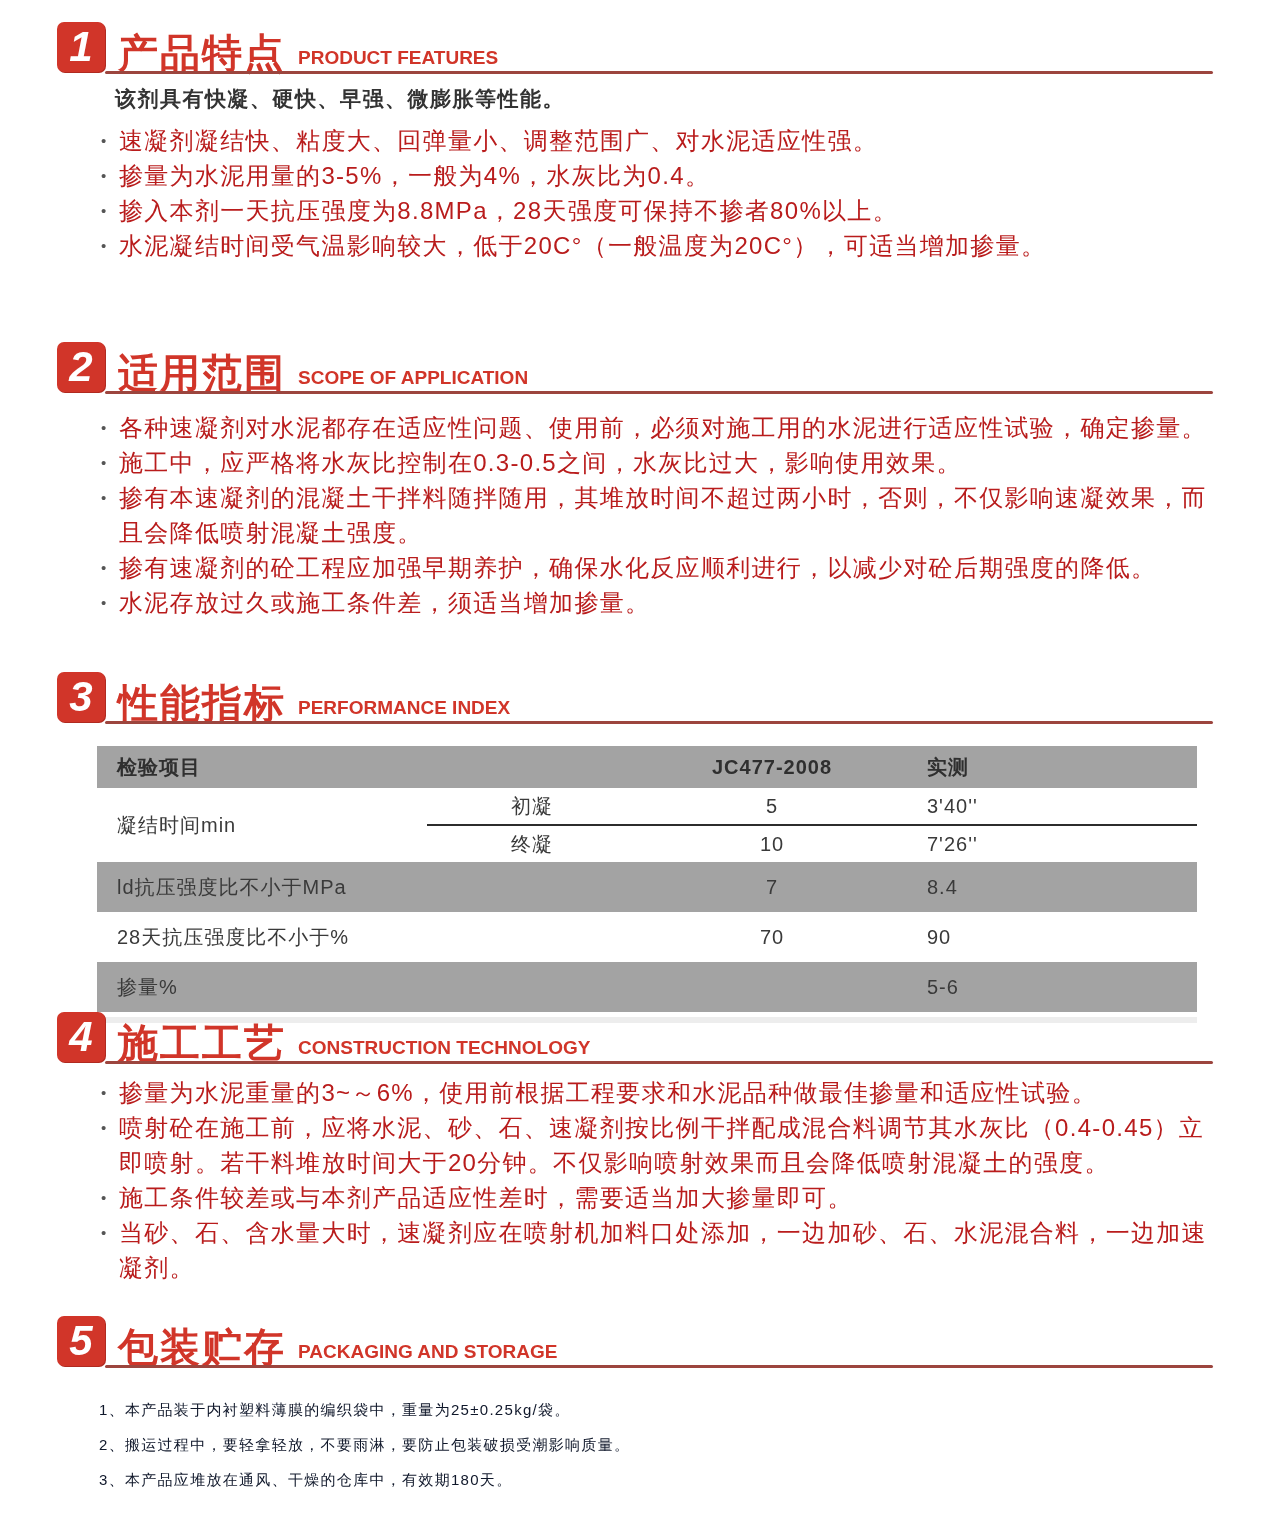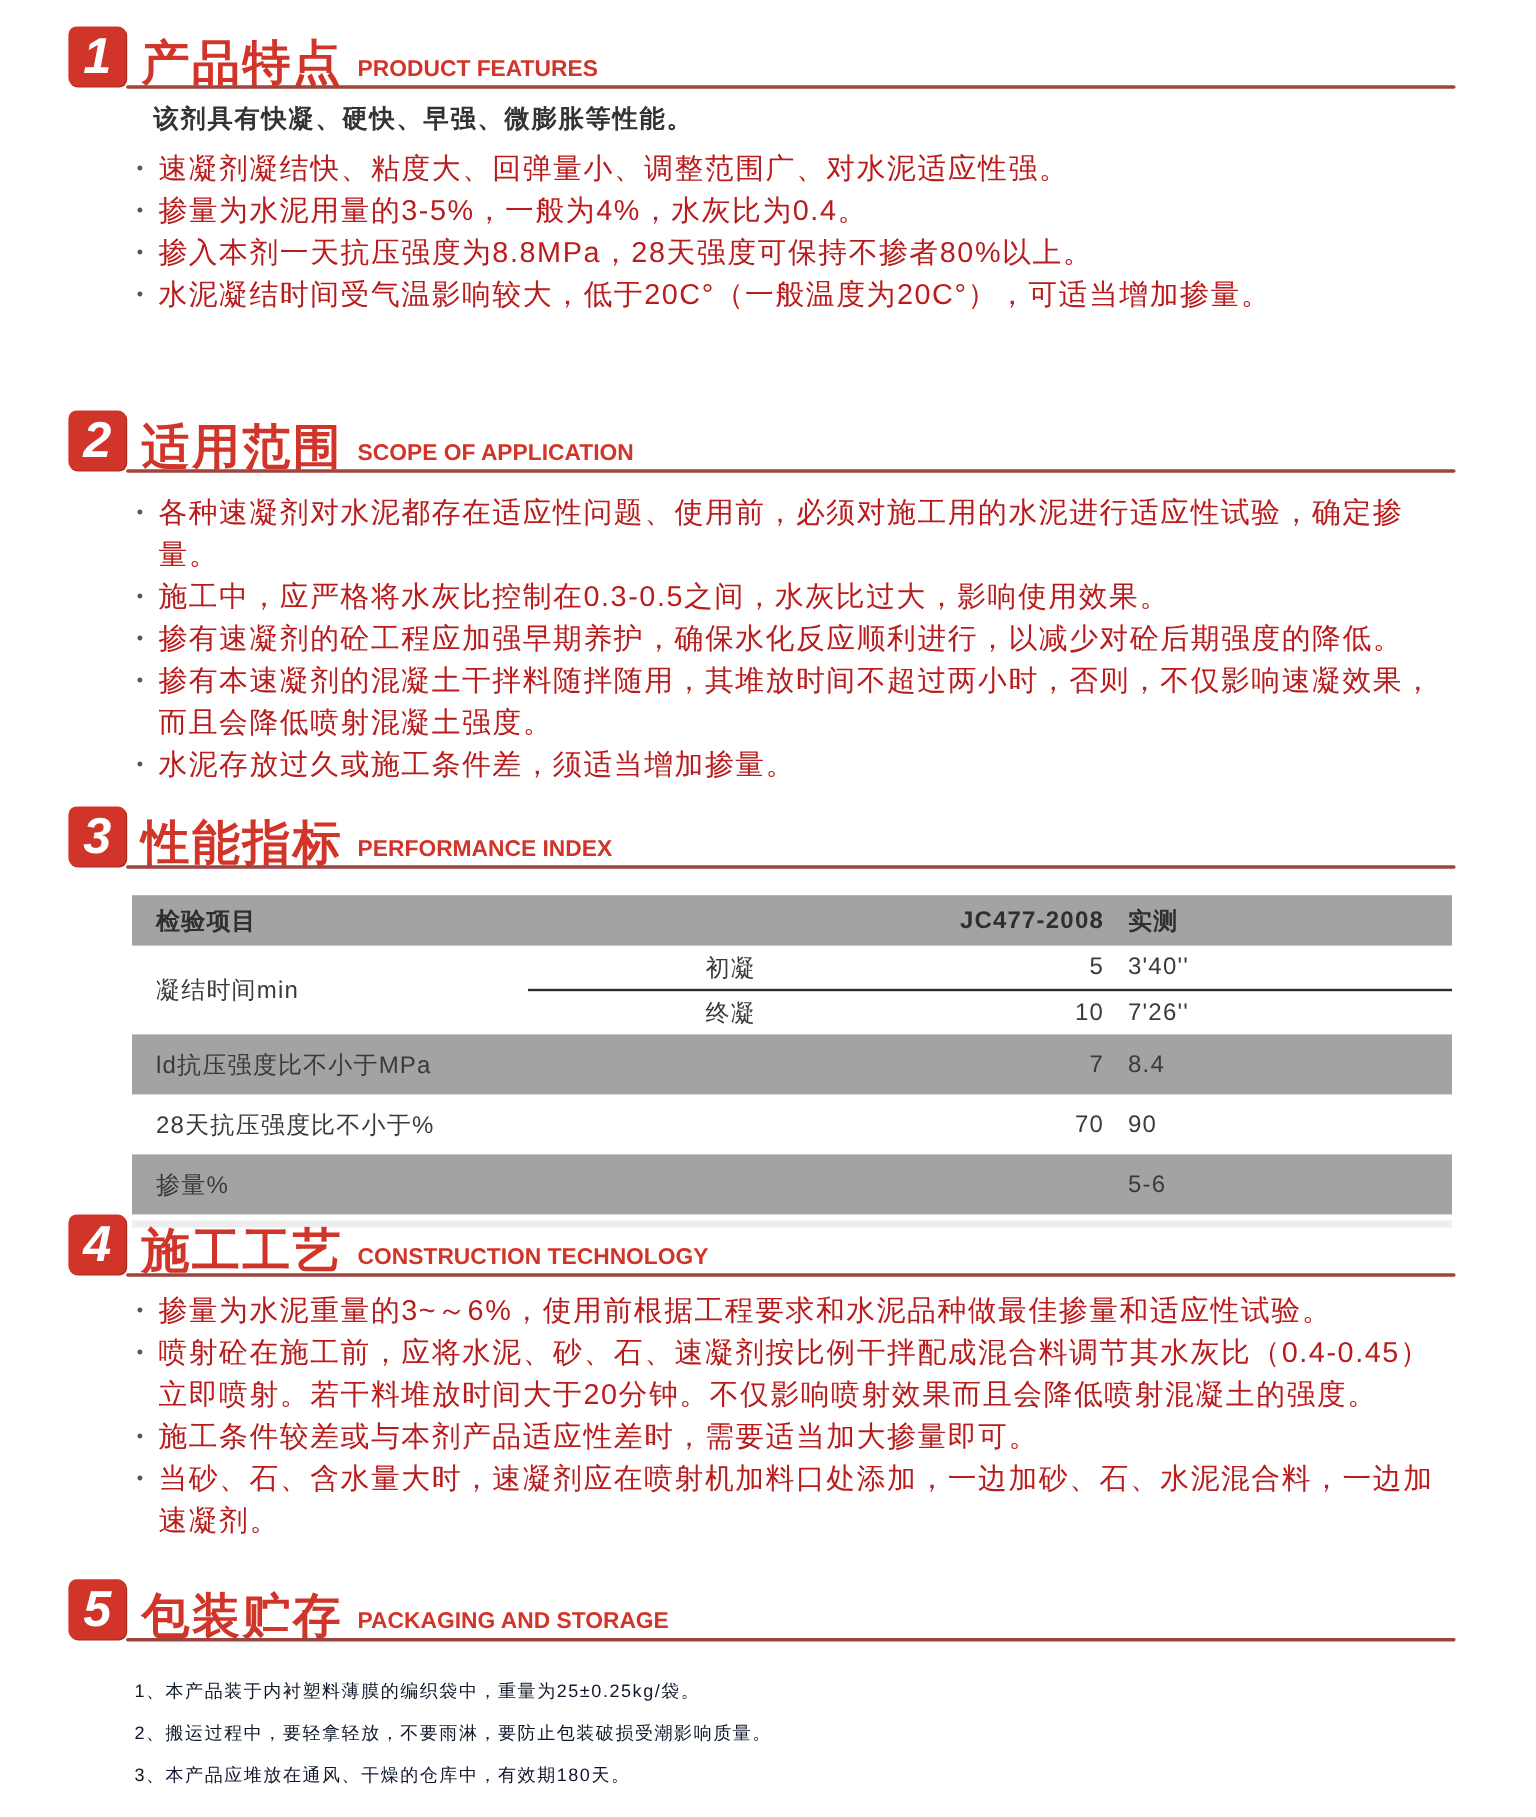--- a/index.html
+++ b/index.html
@@ -19,21 +19,21 @@
   .badge{
     flex:0 0 48px;width:48px;height:50px;background:#d13529;border-radius:7px;
     color:#fff;font-weight:bold;font-style:italic;font-size:42px;
     display:flex;align-items:center;justify-content:center;
     box-shadow:1px 1px 0 #b02a20;
   }
   .zh{margin-left:13px;color:#d13529;font-size:40px;font-weight:bold;letter-spacing:2px;line-height:.95;white-space:nowrap}
   .en{margin-left:12px;margin-bottom:3px;color:#d13529;font-size:19px;font-weight:bold;white-space:nowrap}
   .rule{position:absolute;left:48px;right:0;bottom:-2px;height:3px;background:#9c453e;border-radius:2px}
 
-  .body{margin-left:53px;margin-right:2px}
+  .body{margin-left:40px;margin-right:2px}
   .intro{margin:13px 0 0 18px;font-weight:bold;font-size:21px;color:#333;letter-spacing:1.5px}
   ul.blt{list-style:none;margin:10px 0 0 2px;padding:0}
   ul.blt li{
     position:relative;padding-left:20px;line-height:35px;
     font-size:24px;letter-spacing:1.3px;color:#b91c1c;
   }
   ul.blt li::before{content:"•";position:absolute;left:2px;top:0;color:#555;font-size:15px}
   #sec2 ul.blt{margin-top:18px}
   #sec4 ul.blt{margin-top:13px}
 
@@ -41,21 +41,21 @@
   .plist p{margin:0;line-height:35px;font-size:15px;letter-spacing:1.3px;color:#0f172a}
 
   table.ptable{
     margin-top:24px;border-collapse:collapse;width:1100px;table-layout:fixed;
     font-size:20px;color:#3a3a3a;letter-spacing:1px;
   }
   table.ptable td{height:50px;padding:0 0 0 20px;vertical-align:middle}
   table.ptable tr.hrow td{height:42px;font-weight:bold;color:#2f2f2f}
   table.ptable tr.sub td{height:36px}
   .gray{background:#a3a3a3}
-  td.ctr{text-align:right;padding:0}
+  td.ctr{text-align:center;padding:0}
   td.meas{padding-left:110px}
   tr.divided td{border-top:2px solid #2c2c2c}
   .bottombar{width:1100px;height:6px;background:#ededed;margin-top:5px}
 </style>
 </head>
 <body>
 
 <div class="sec" id="sec1">
   <div class="hdr">
     <div class="badge">1</div>
@@ -78,22 +78,22 @@
   <div class="hdr">
     <div class="badge">2</div>
     <div class="zh">适用范围</div>
     <div class="en">SCOPE OF APPLICATION</div>
     <div class="rule"></div>
   </div>
   <div class="body">
     <ul class="blt">
       <li>各种速凝剂对水泥都存在适应性问题、使用前，必须对施工用的水泥进行适应性试验，确定掺量。</li>
       <li>施工中，应严格将水灰比控制在0.3-0.5之间，水灰比过大，影响使用效果。</li>
+      <li>掺有本速凝剂的混凝土干拌料随拌随用，其堆放时间不超过两小时，否则，不仅影响速凝效果，而且会降低喷射混凝土强度。</li>
       <li>掺有速凝剂的砼工程应加强早期养护，确保水化反应顺利进行，以减少对砼后期强度的降低。</li>
-      <li>掺有本速凝剂的混凝土干拌料随拌随用，其堆放时间不超过两小时，否则，不仅影响速凝效果，而且会降低喷射混凝土强度。</li>
       <li>水泥存放过久或施工条件差，须适当增加掺量。</li>
     </ul>
   </div>
 </div>
 
 <div class="sec" id="sec3">
   <div class="hdr">
     <div class="badge">3</div>
     <div class="zh">性能指标</div>
     <div class="en">PERFORMANCE INDEX</div>

